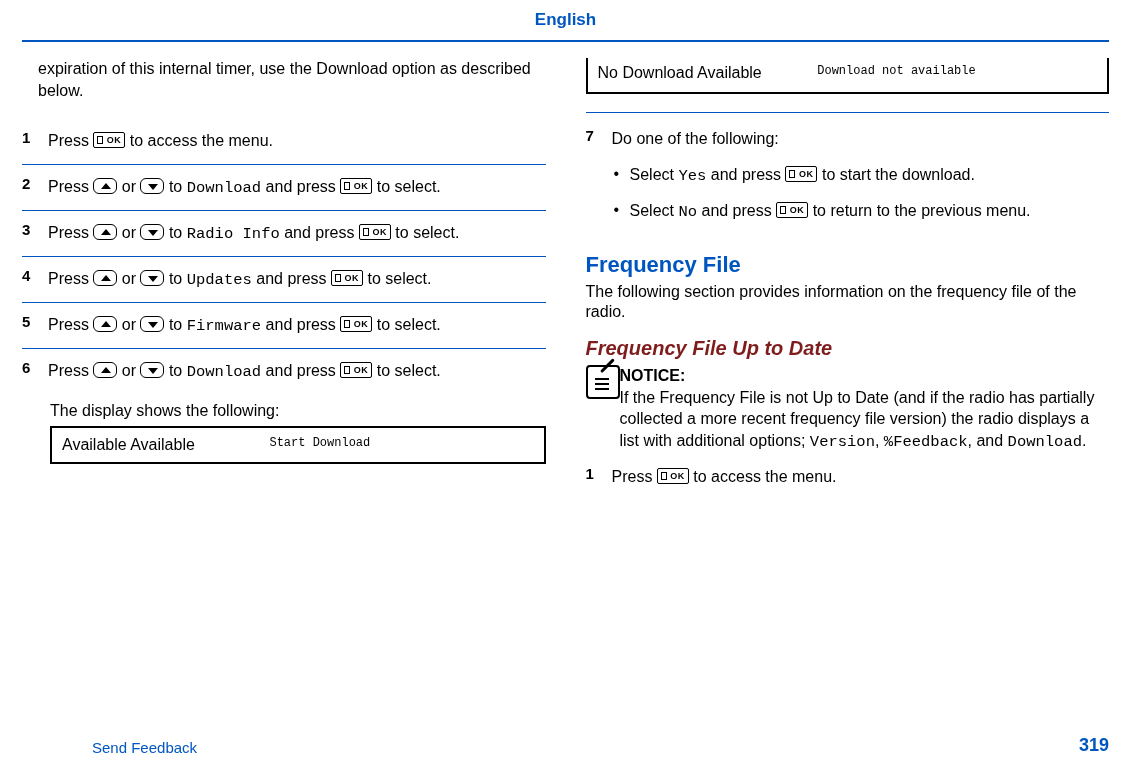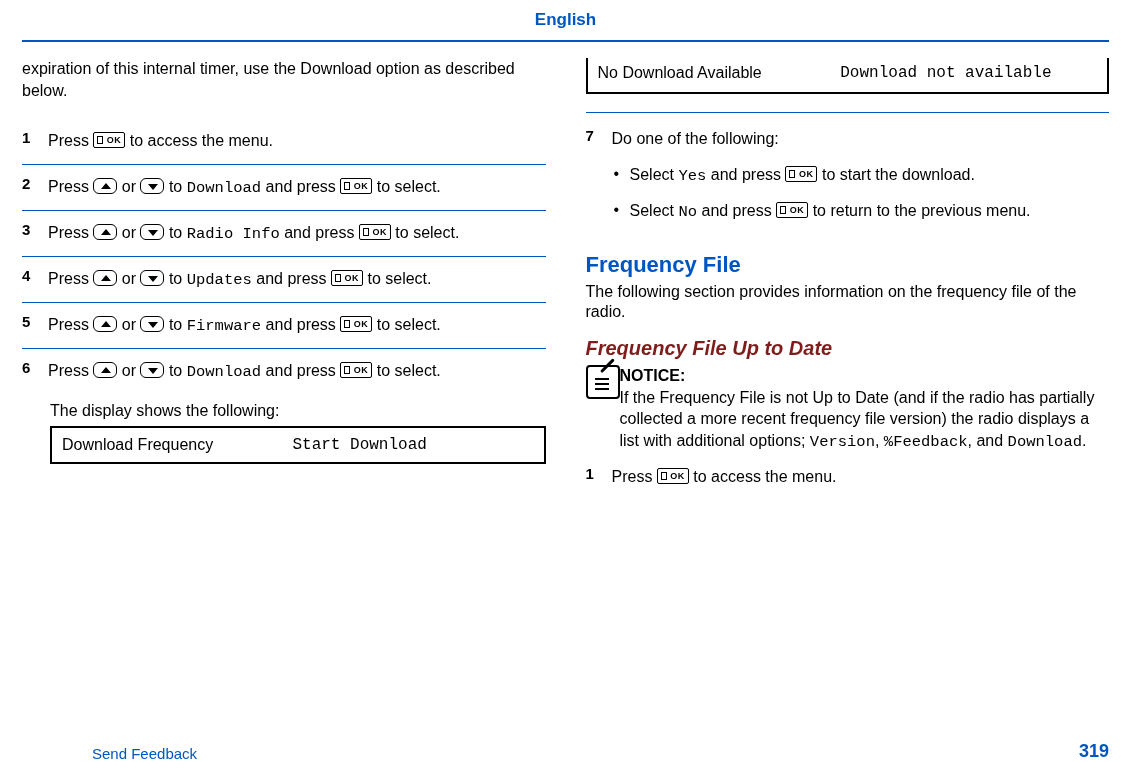--- a/index.html
+++ b/index.html
@@ -22,21 +22,21 @@
   }
   .columns {
     display: flex;
     gap: 40px;
   }
   .col {
     flex: 1;
     min-width: 0;
   }
   p { margin: 0 0 10px 0; line-height: 1.3; }
-  .intro { margin-bottom: 18px; line-height:1.35; }
+  .intro { margin-bottom: 18px; line-height:1.35;margin-left:16px; }
   ol.steps { list-style: none; margin: 0; padding: 0; counter-reset: step; }
   ol.steps > li {
     display: flex;
     padding: 10px 0 10px 0;
   }
   ol.steps > li + li { border-top: 1.5px solid #0056c0; }
   ol.steps > li .num {
     width: 26px;
     flex: 0 0 26px;
     font-weight: bold;
@@ -101,24 +101,23 @@
     border-right:5px solid transparent;
     border-top:6px solid #000;
   }
   .display-box {
     border: 2.5px solid #000;
     margin: 6px 0 0 28px;
     padding: 8px 10px;
   }
   .display-row {
     display:flex;
-    gap:23px;
   }
   .display-row > div:first-child { flex: 0 0 44%; }
-  .display-row > div:last-child { flex:1; font-family:"Courier New",monospace; font-size:16px; }
+  .display-row > div:last-child { flex:1; font-family:"Courier New",monospace; font-size:12px; }
   .bullet-list { margin: 8px 0 0 0; padding:0; list-style:none;}
   .bullet-list li { position:relative; padding:6px 0 6px 18px; line-height:1.4;}
   .bullet-list li::before{
     content:"•"; position:absolute; left:2px; top:5px; font-size:16px;
   }
   h2.sec {
     color:#0056c0;
     font-size:22px;
     font-weight:bold;
     margin:22px 0 4px 0;
@@ -156,21 +155,21 @@
     position:absolute;
     left:7px; bottom:7px;
     width:14px; height:2px;
     background:#000;
     box-shadow: 0 -5px 0 #000, 0 -10px 0 #000;
   }
   .notice-body { flex:1; line-height:1.35; }
   .notice-body b { font-weight:bold; }
   .footer {
     position:absolute;
-    bottom:0;
+    bottom:6px;
     left:22px;
     right:22px;
     display:flex;
     justify-content:space-between;
     align-items:flex-end;
     font-size:15px;
   }
   .footer .send { color:#0056c0; padding-left:70px;}
   .footer .pg { color:#0056c0; font-weight:bold; font-size:18px;}
   .hr-top { border-top:2px solid #0056c0; margin-top:6px; margin-bottom:16px;}
@@ -278,21 +277,21 @@
           <span> and press </span>
           <span class="btn-ok"></span>
           <span> to select.</span>
         </div>
       </li>
     </ol>
     <div class="result-text">The display shows the following:</div>
 
     <div class="display-box">
       <div class="display-row">
-        <div>Download Frequency</div>
+        <div>Available Available</div>
         <div>Start Download</div>
       </div>
     </div>
   </div>
 
   <div class="col">
     <div class="col2-topbox">
       <div class="display-row">
         <div>No Download Available</div>
         <div>Download not available</div>

